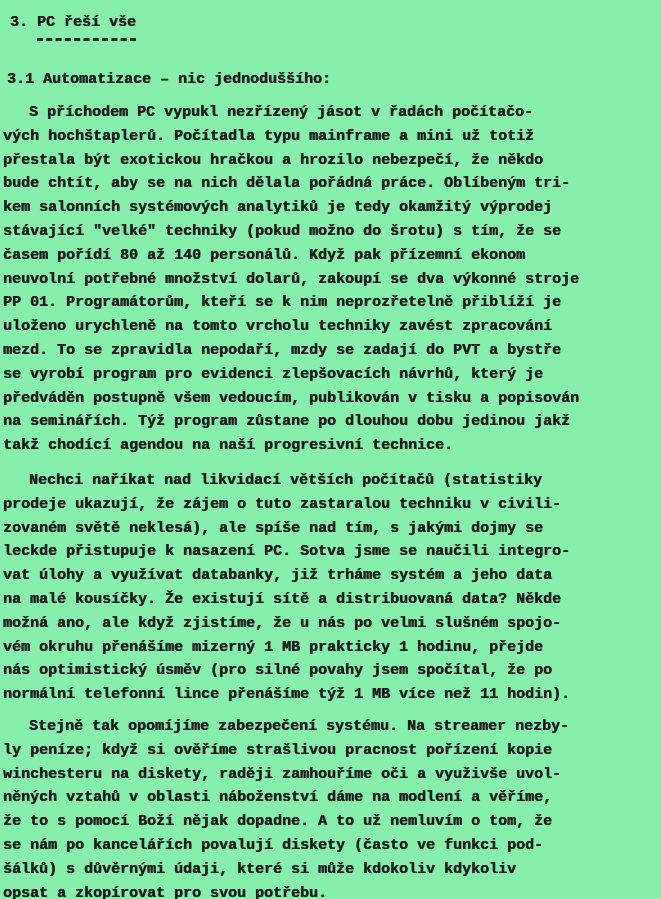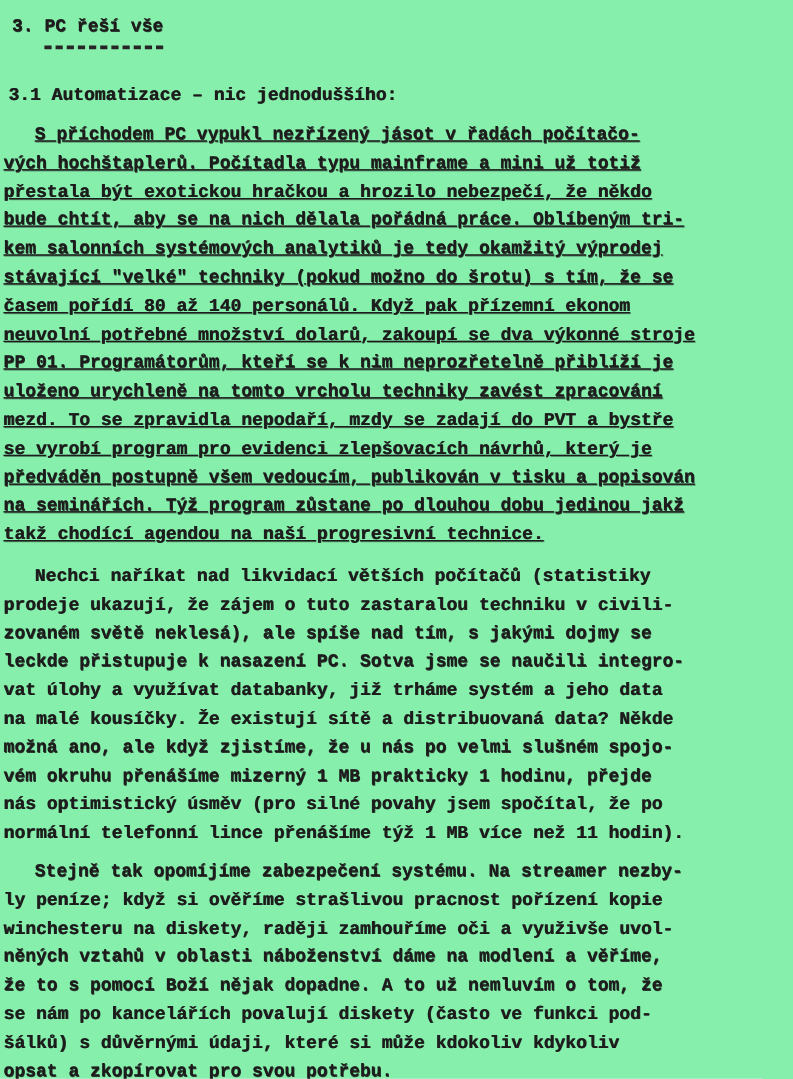--- a/index.html
+++ b/index.html
@@ -37,21 +37,21 @@
     line-height: 24px;
     white-space: pre;
     font-family: Liberation Mono, monospace;
   }
   .para {
     margin: 0;
     line-height: 23.8px;
     white-space: pre;
     text-indent: 26px;
   }
-  .para-1 { margin-top: 9px; text-decoration: underline; }
+  .para-1 { margin-top: 9px; }
   .para-2 { margin-top: 11px; }
   .para-3 { margin-top: 8px; }
 </style>
 </head>
 <body>
 
 <div class="page">
 
   <div class="heading"><span>3. </span><span class="heading-title">PC řeší vše</span></div>
 

